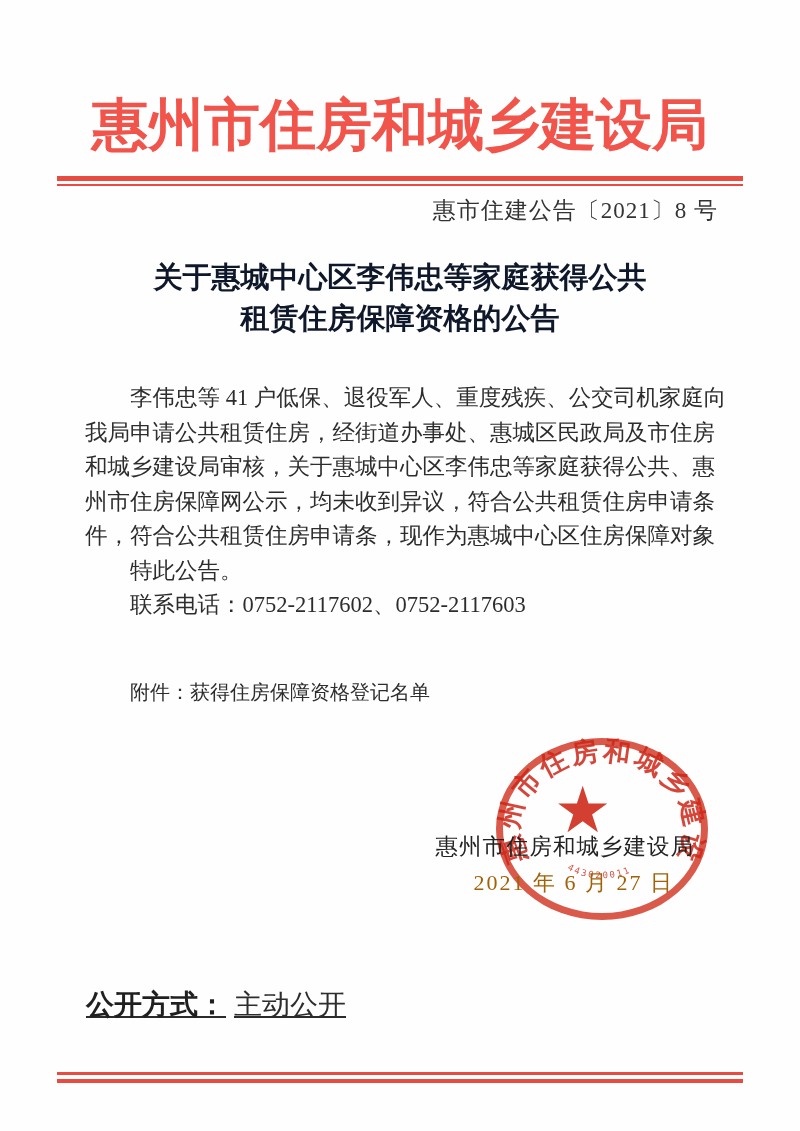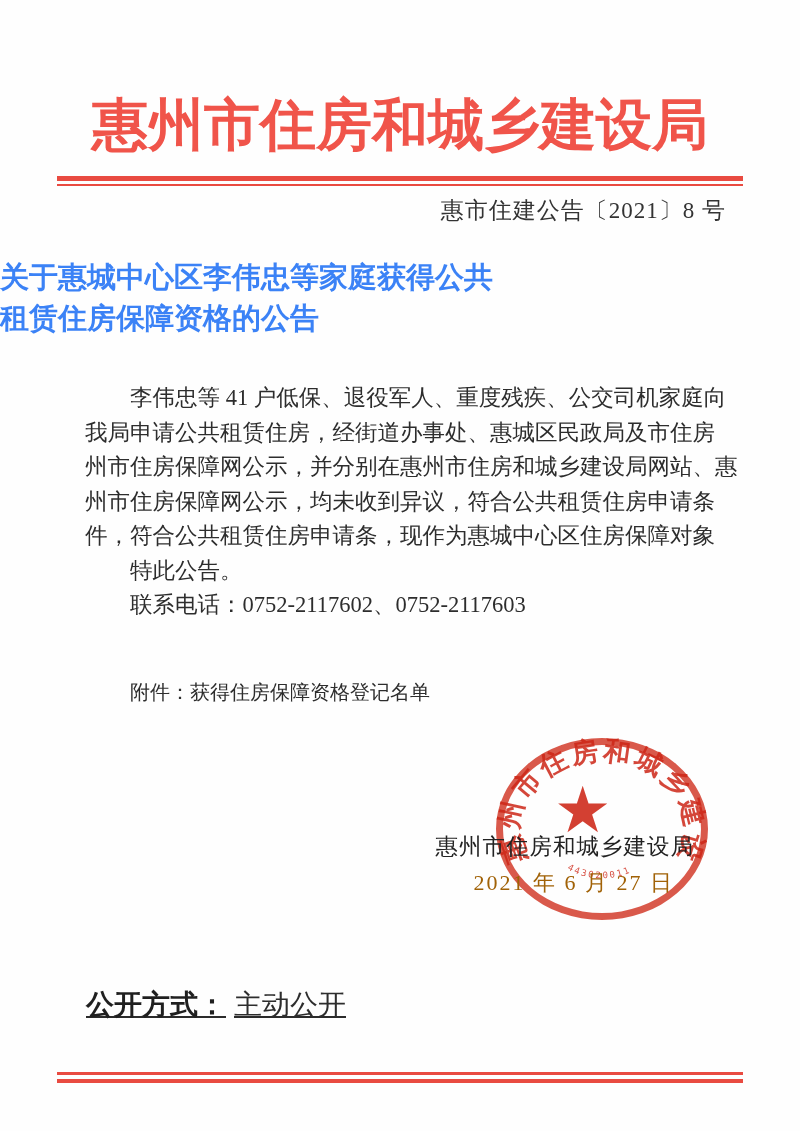--- a/index.html
+++ b/index.html
@@ -19,28 +19,29 @@
     color:#f0544a;
     letter-spacing:0px;
     white-space:nowrap;
   }
   .rule-top { position:absolute; top:176px; left:57px; right:57px; }
   .rule-top .thick { height:5px; background:#e94b41; }
   .rule-top .gap   { height:3px; }
   .rule-top .thin  { height:2px; background:#e94b41; }
   
   .doc-number {
-    position:absolute; top:195px; right:74px;
+    position:absolute; top:195px; right:82px;
     font-size:23px; color:#333;
     letter-spacing:1px; white-space:nowrap;
   }
   
   .notice-title {
     position:absolute; top:257px; left:0; width:800px;
-    font-size:29px; font-weight:bold; color:#3b82f6;
+    text-align:center;
+    font-size:29px; font-weight:bold; color:#0f172a;
     line-height:41px; white-space:nowrap;
   }
   
   .body-block {
     position:absolute; top:381px; left:85px; width:640px;
     font-size:22.5px; line-height:34.5px; color:#2d2d2d;
     white-space:nowrap;
   }
   .body-block .indent { text-indent:45px; }
   .attachment-line {
@@ -116,21 +117,21 @@
   <div class="doc-number">惠市住建公告〔2021〕8 号</div>
 
   <div class="notice-title">
     <div>关于惠城中心区李伟忠等家庭获得公共</div>
     <div>租赁住房保障资格的公告</div>
   </div>
 
   <div class="body-block">
     <div class="indent">李伟忠等 41 户低保、退役军人、重度残疾、公交司机家庭向</div>
     <div>我局申请公共租赁住房，经街道办事处、惠城区民政局及市住房</div>
-    <div>州市住房保障网公示，并分别在惠州市住房和城乡建设局网站、惠</div>
+    <div>和城乡建设局审核，关于惠城中心区李伟忠等家庭获得公共、惠</div>
     <div>州市住房保障网公示，均未收到异议，符合公共租赁住房申请条</div>
     <div>件，符合公共租赁住房申请条，现作为惠城中心区住房保障对象</div>
     <div class="indent">特此公告。</div>
     <div class="indent">联系电话：0752-2117602、0752-2117603</div>
   </div>
 
   <div class="attachment-line">附件：获得住房保障资格登记名单</div>
 
   <div class="seal">
     <div class="seal-ring"></div>

